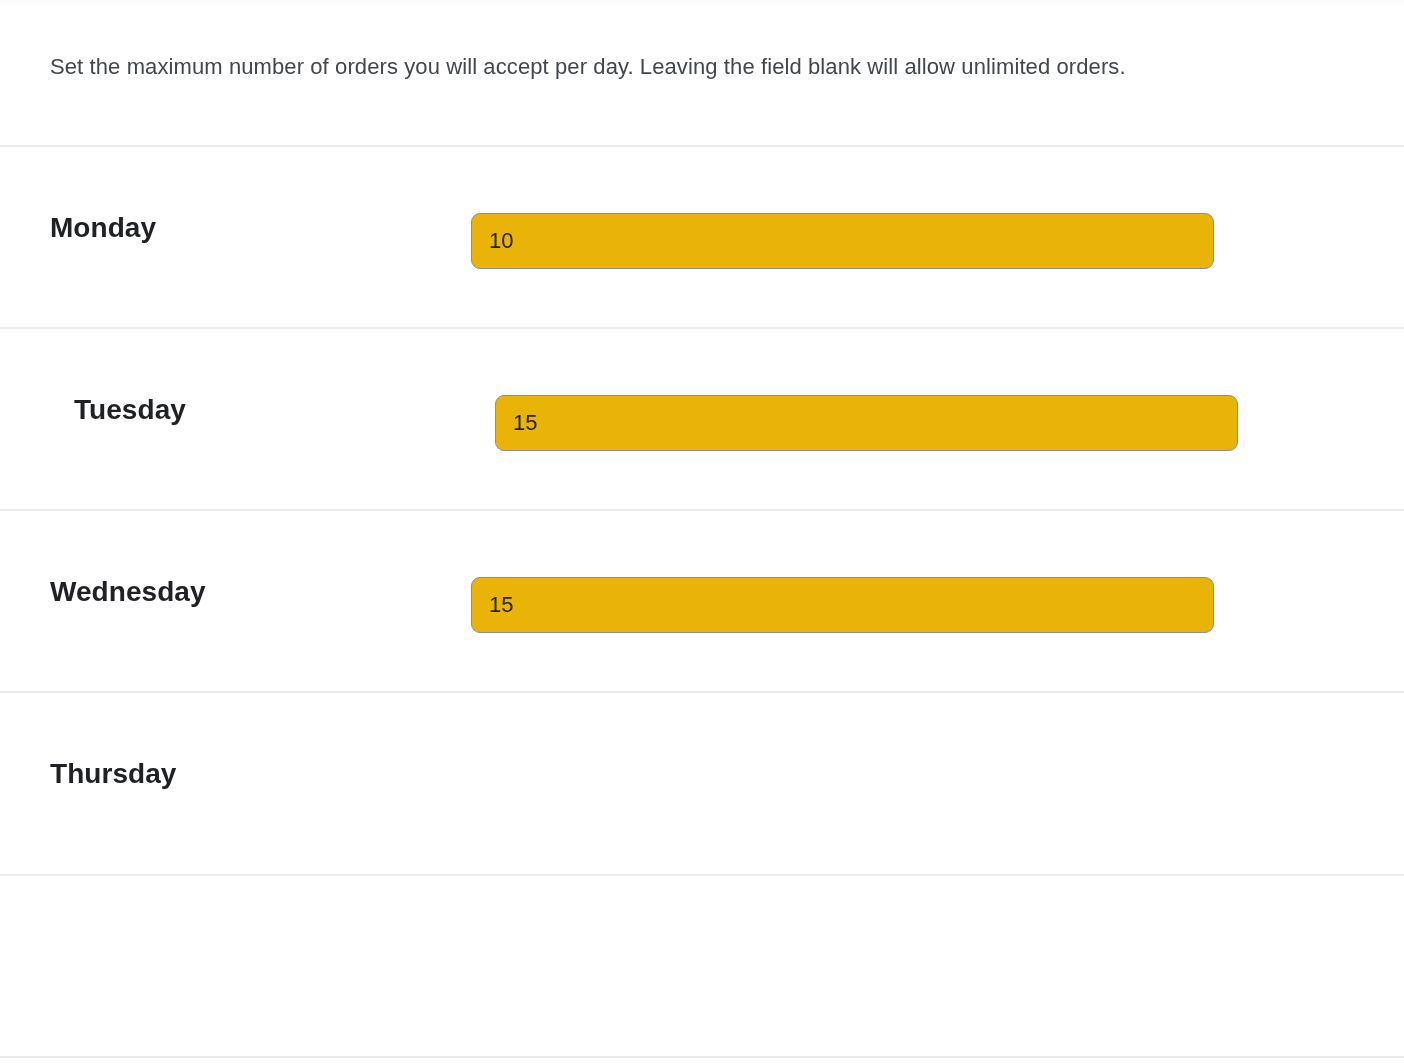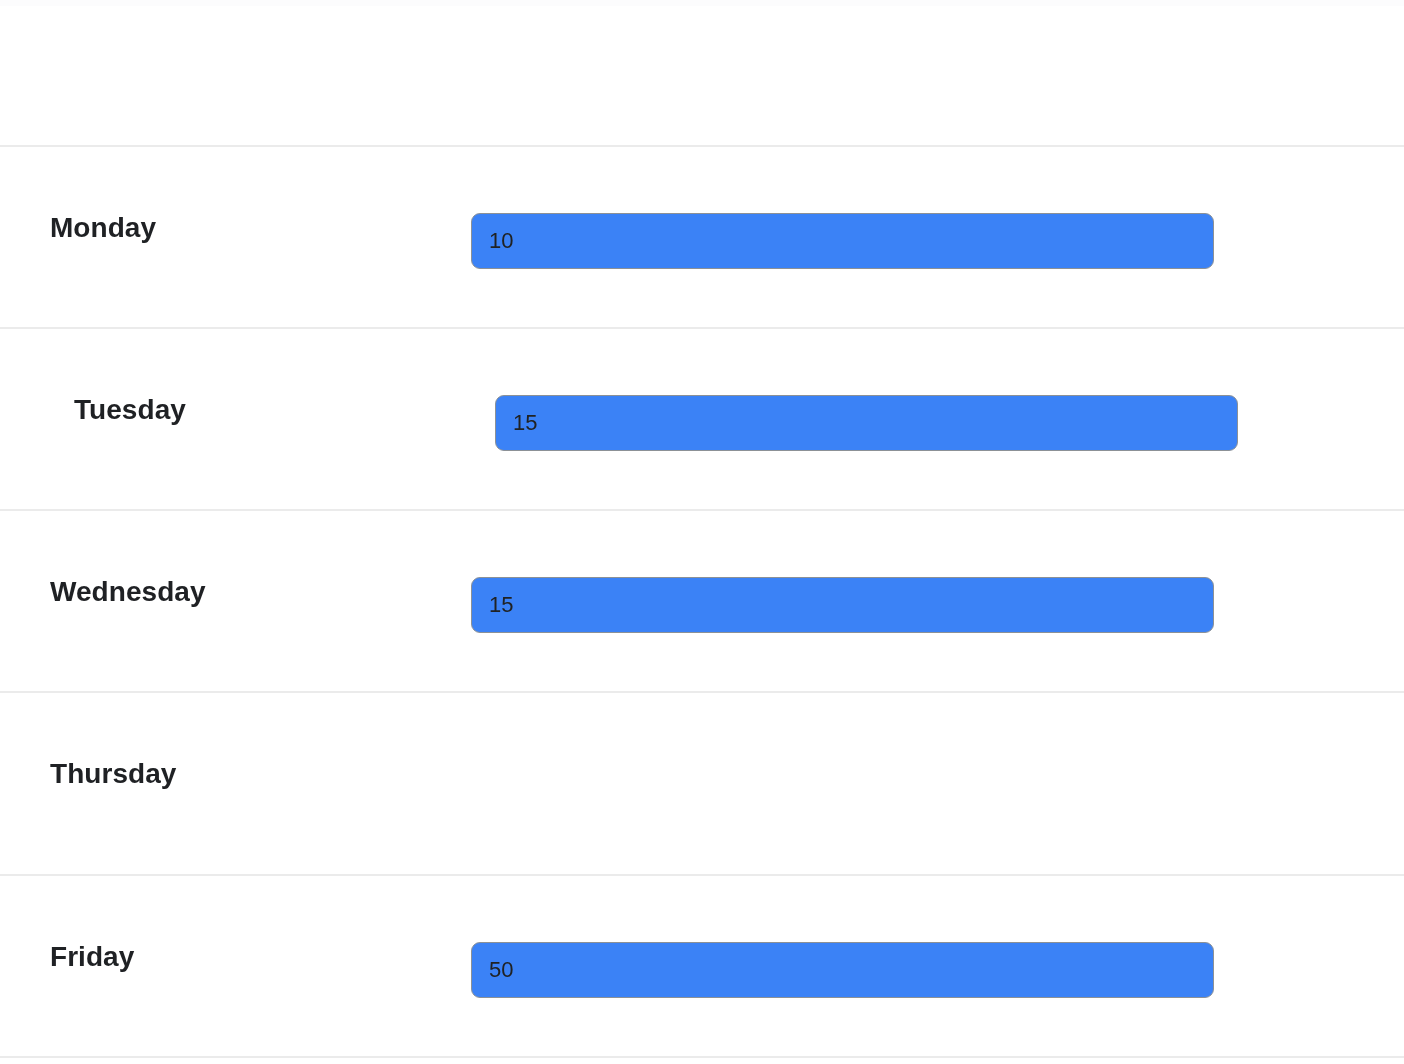--- a/index.html
+++ b/index.html
@@ -76,38 +76,39 @@
     width: 743px;
     height: 56px;
   }
 
   .field-input {
     display: block;
     width: 743px;
     height: 56px;
     border: 1.6px solid #8c9196;
     border-radius: 9px;
-    background: #3b82f6;
+    background: #eab308;
     font-family: "Liberation Sans", sans-serif;
     font-size: 22px;
     line-height: 52px;
     color: #202223;
     padding: 0 17px;
     outline: none;
   }
 
   .field-input::placeholder { color: #8c9196; }
 </style>
 </head>
 <body>
 
 <div id="page">
 
   <div class="top-edge"></div>
 
+  <p class="intro">Set the maximum number of orders you will accept per day. Leaving the field blank will allow unlimited orders.</p>
 
   <div class="divider" style="top:145px;"></div>
 
   <div class="row" style="top:147px;">
     <div class="row-label">Monday</div>
     <div class="field-wrap">
       <input class="field-input" type="text" value="10" style="">
     </div>
   </div>
 
@@ -130,22 +131,16 @@
   </div>
 
   <div class="divider" style="top:691px;"></div>
 
   <div class="row" style="top:693px;border-radius:15px;">
     <div class="row-label">Thursday</div>
   </div>
 
   <div class="divider" style="top:874px;"></div>
 
-  <div class="row" style="top:876px;">
-    <div class="row-label">Friday</div>
-    <div class="field-wrap">
-      <input class="field-input" type="text" value="50" style="">
-    </div>
-  </div>
 
   <div class="divider" style="top:1056px;"></div>
 
 </div>
 
 </body></html>

